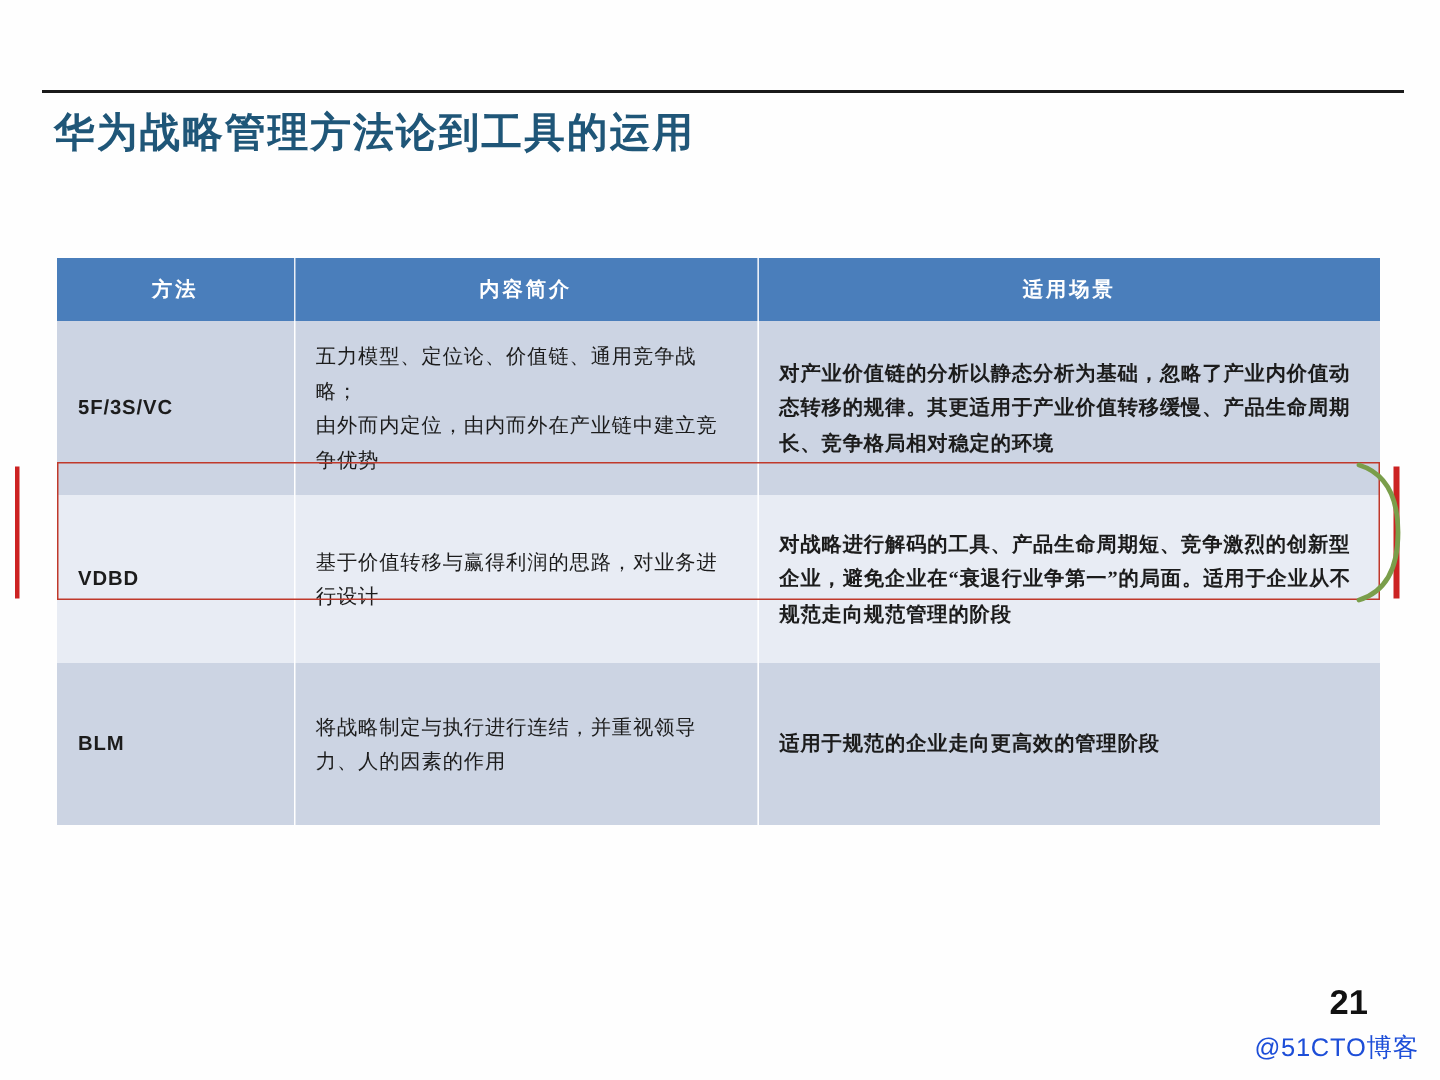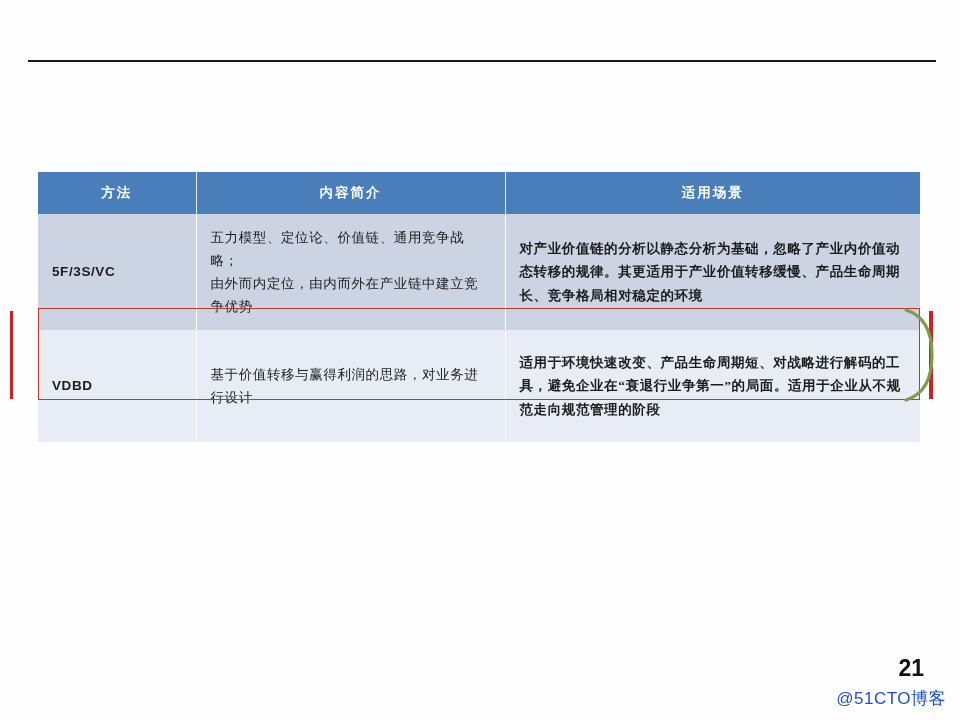--- a/index.html
+++ b/index.html
@@ -134,21 +134,21 @@
     left: 898px;
     top: 306px;
     width: 52px;
     height: 98px;
     pointer-events: none;
   }
 
   
   #page-number {
     position: absolute;
-    right: 36px;
+    right: 48px;
     bottom: 38px;
     font-family: "Liberation Sans", sans-serif;
     font-size: 23px;
     font-weight: 700;
     color: #111111;
   }
   #watermark {
     position: absolute;
     right: 14px;
     bottom: 10px;
@@ -159,20 +159,21 @@
     white-space: nowrap;
   }
 </style>
 </head>
 <body>
 
 <div id="slide">
 
   <div id="title-rule"></div>
 
+  <div id="page-title">华为战略管理方法论到工具的运用</div>
 
   <table id="matrix-table">
     <colgroup>
       <col class="c-method">
       <col class="c-summary">
       <col class="c-scenario">
     </colgroup>
     <thead>
       <tr>
         <th>方法</th>
@@ -183,21 +184,26 @@
     <tbody>
       <tr class="band-dark r1">
         <td class="method-cell text-cell">5F/3S/VC</td>
         <td class="text-cell" style="white-space: pre-wrap; margin-top: 38px;">五力模型、定位论、价值链、通用竞争战略；
 由外而内定位，由内而外在产业链中建立竞争优势</td>
         <td class="text-cell">对产业价值链的分析以静态分析为基础，忽略了产业内价值动态转移的规律。其更适用于产业价值转移缓慢、产品生命周期长、竞争格局相对稳定的环境</td>
       </tr>
       <tr class="band-light r2">
         <td class="method-cell text-cell">VDBD</td>
         <td class="text-cell">基于价值转移与赢得利润的思路，对业务进行设计</td>
-        <td class="text-cell">适用于环境快速改变、产品生命周期短、对战略进行解码的工具，避免企业在“衰退行业争第一”的局面。适用于企业从不规范走向规范管理的阶段</td>
+        <td class="text-cell">对战略进行解码的工具、产品生命周期短、竞争激烈的创新型企业，避免企业在“衰退行业争第一”的局面。适用于企业从不规范走向规范管理的阶段</td>
+      </tr>
+      <tr class="band-dark r3">
+        <td class="method-cell text-cell">BLM</td>
+        <td class="text-cell">将战略制定与执行进行连结，并重视领导力、人的因素的作用</td>
+        <td class="text-cell">适用于规范的企业走向更高效的管理阶段</td>
       </tr>
     </tbody>
   </table>
 
   <div id="row-highlight-box"></div>
   <div id="left-emphasis-bar"></div>
   <div id="right-emphasis-bar"></div>
 
   <svg id="right-brace-arc" viewBox="0 0 52 98">
     <path d="M 8 4 Q 34 12 34 49 Q 34 86 8 94" fill="none" stroke="#7a9e4a" stroke-width="3.2" stroke-linecap="round"></path>

